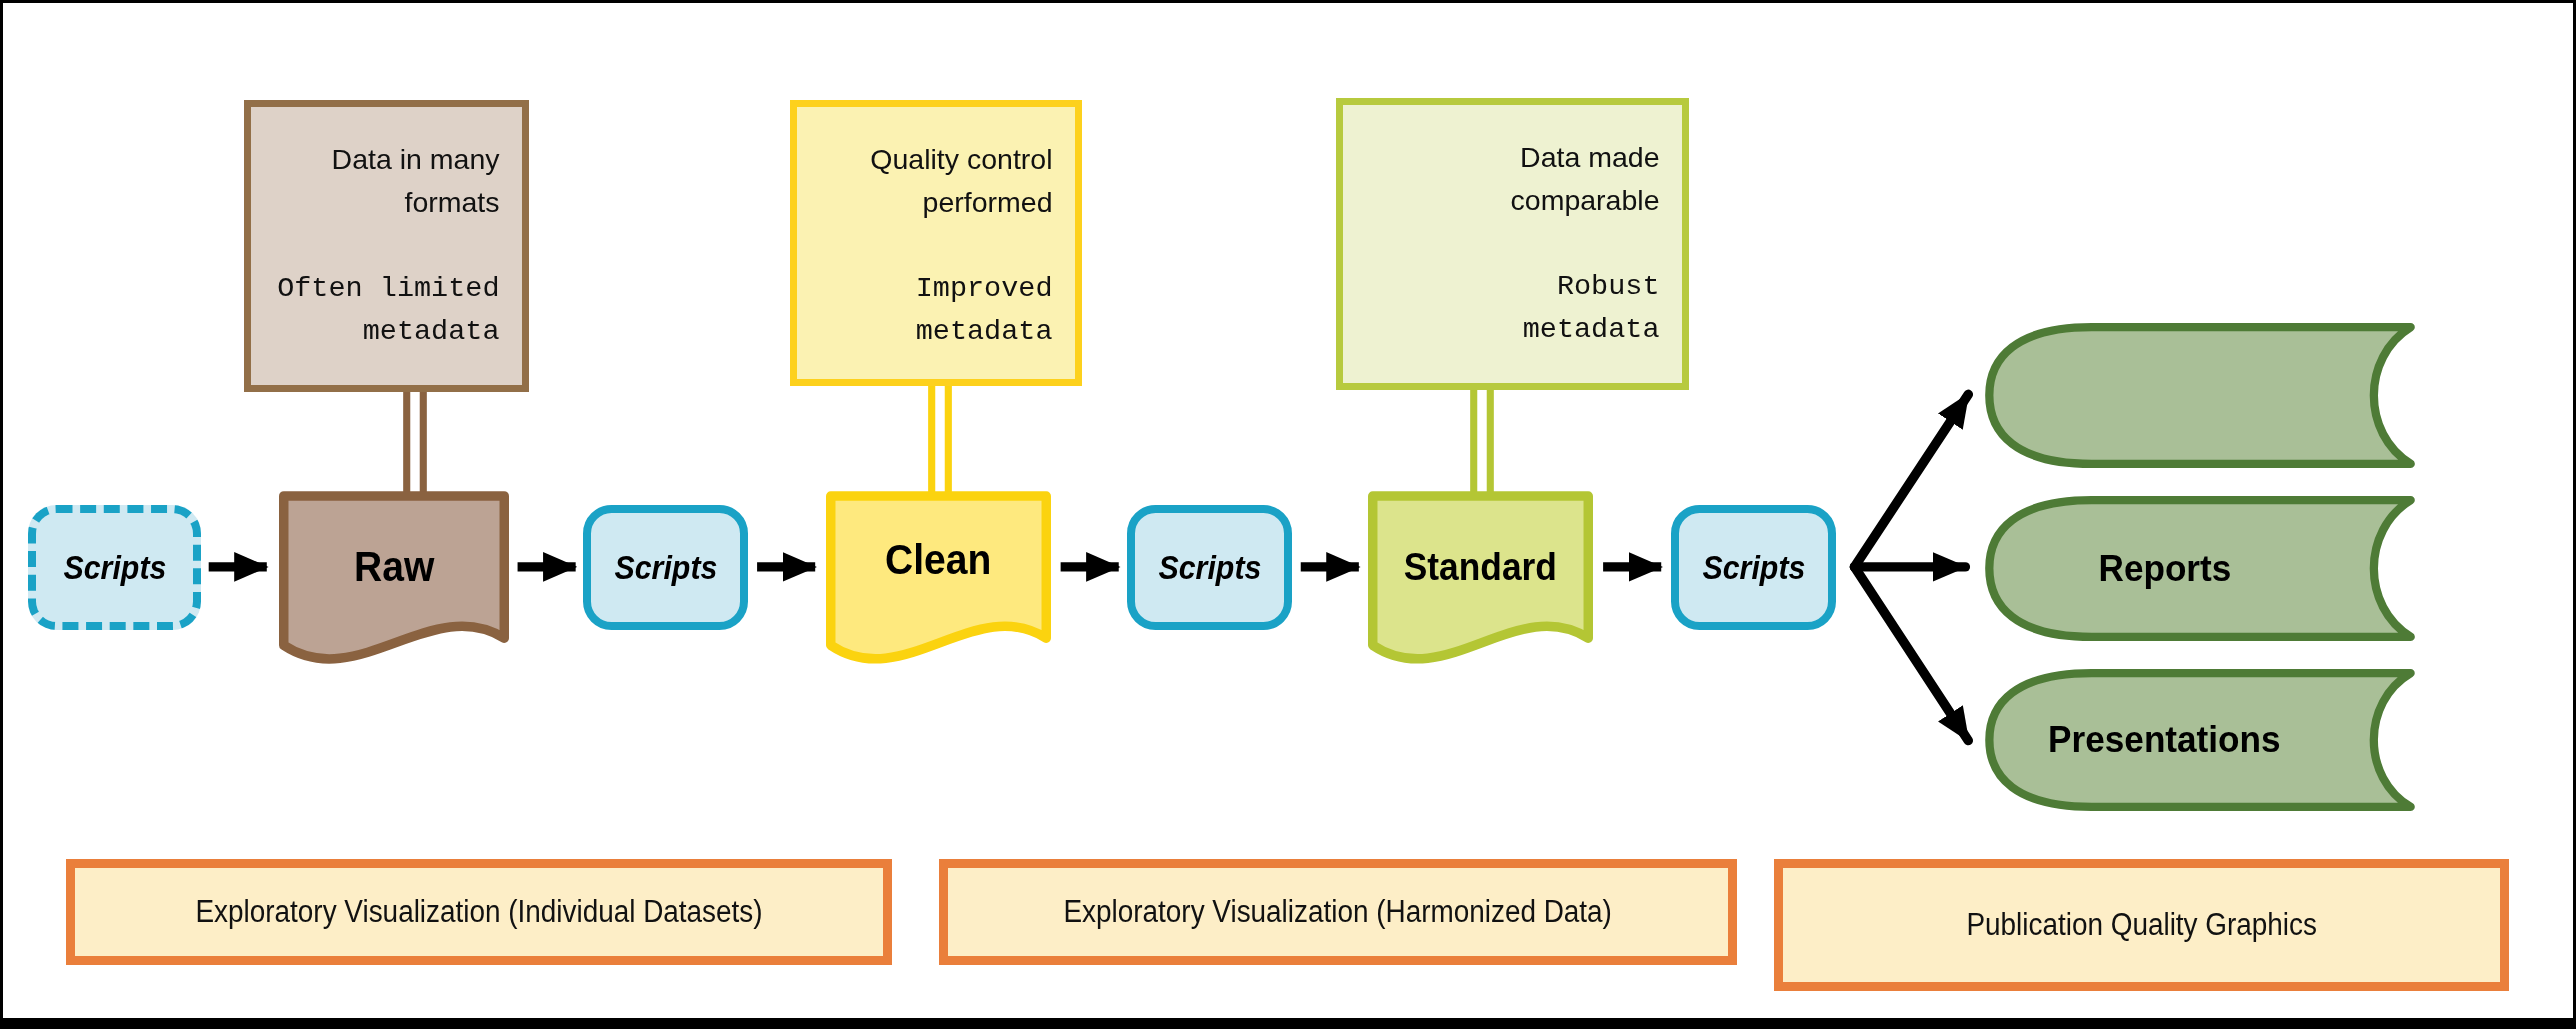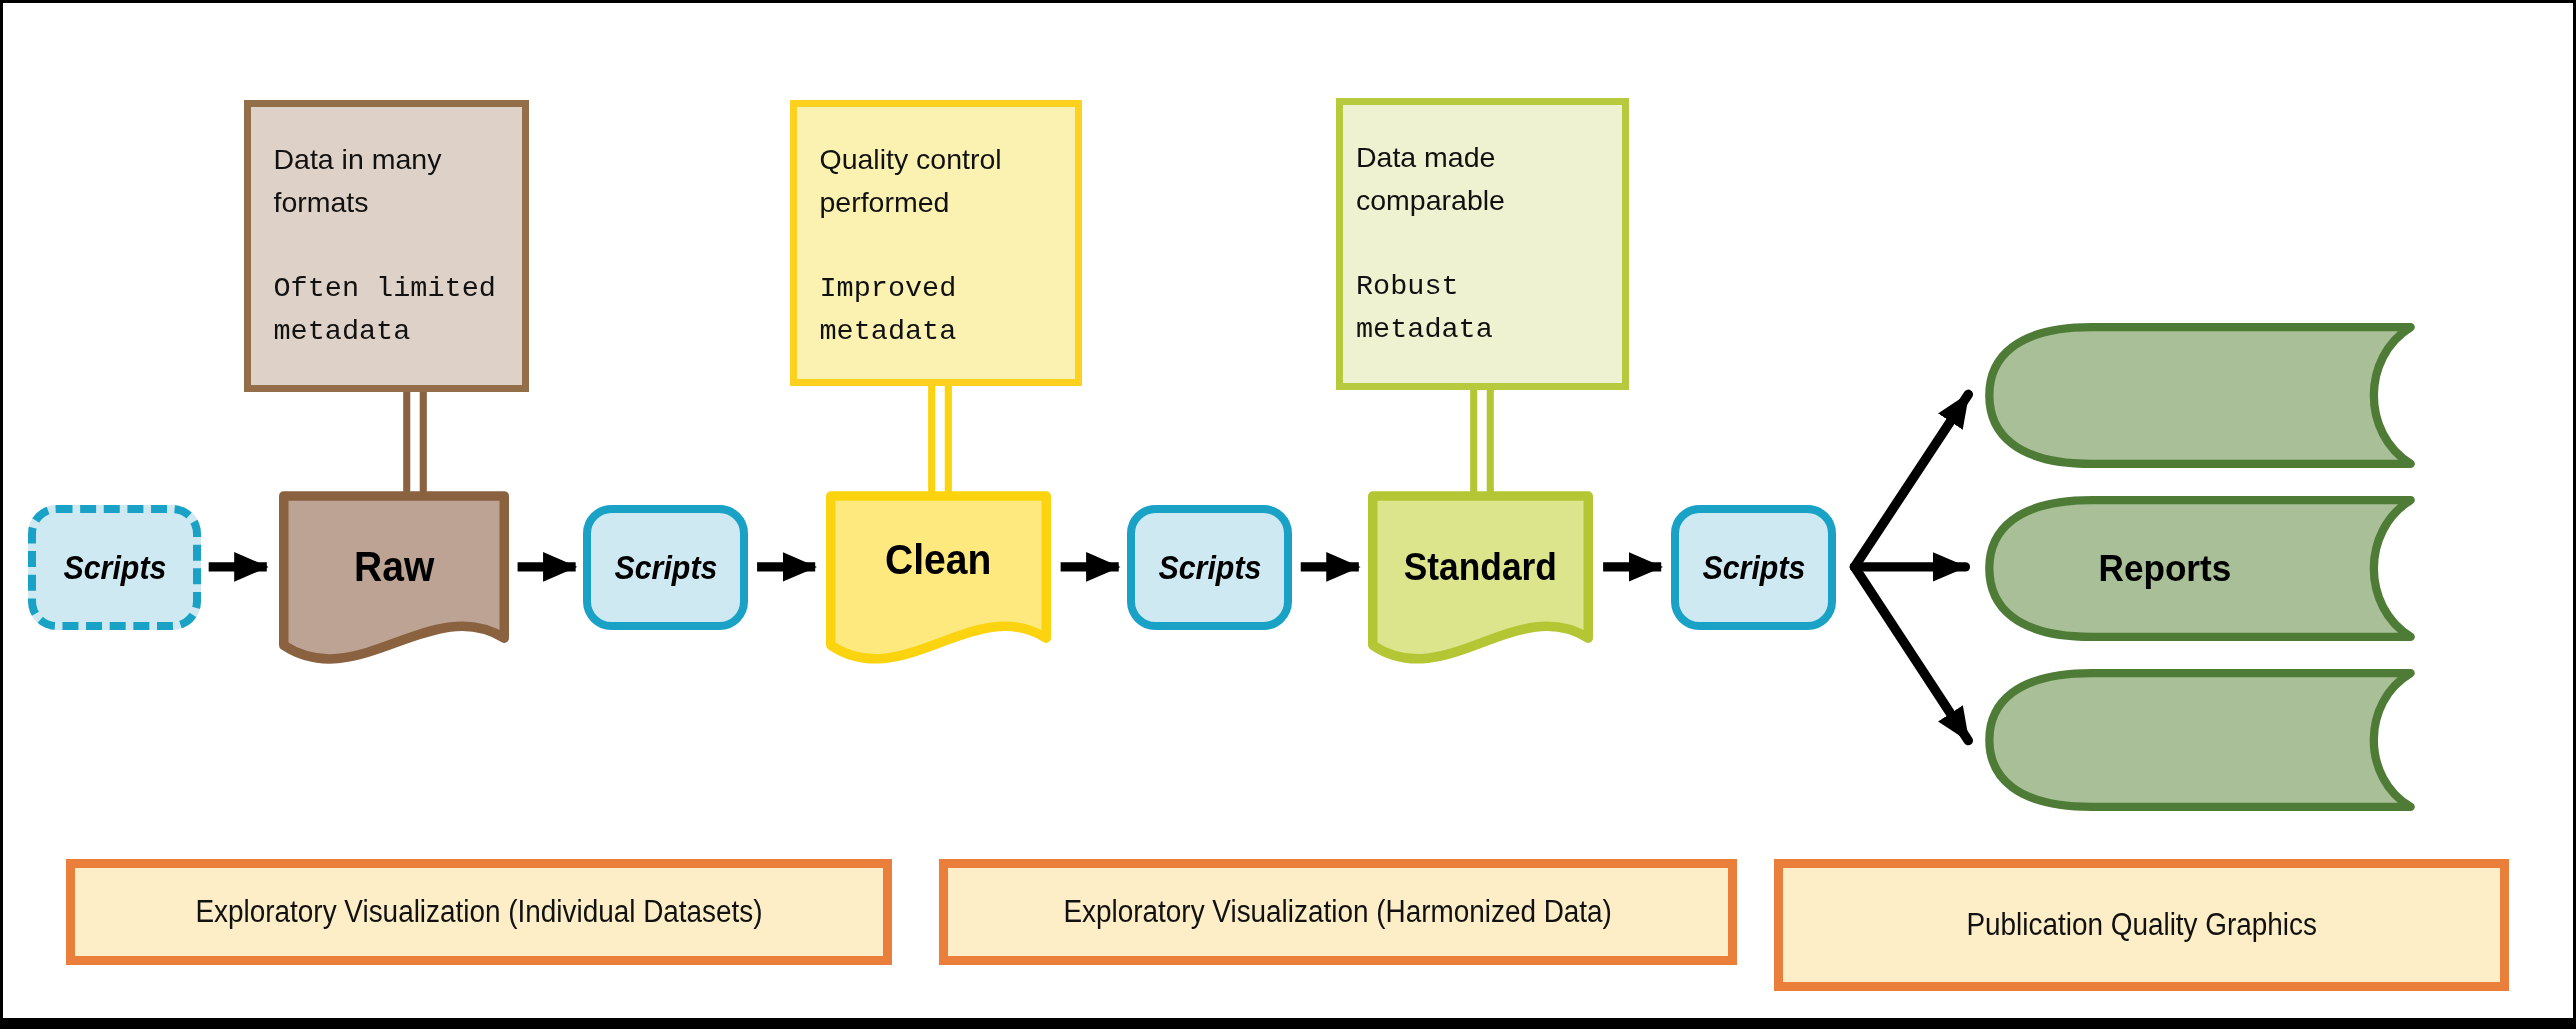--- a/index.html
+++ b/index.html
@@ -4,21 +4,21 @@
 <style>
   html,body{margin:0;padding:0;background:#ffffff;}
   #canvas{position:relative;width:2576px;height:1030px;background:#ffffff;overflow:hidden;
           font-family:"Liberation Sans",sans-serif;}
   #frame{position:absolute;inset:0;border:3px solid #000;border-bottom-width:12px;pointer-events:none;z-index:50;}
   .abs{position:absolute;}
   
   .note{box-sizing:border-box;border-style:solid;border-width:7.7px;padding:31px 22.5px;
         font-size:28.5px;line-height:43px;color:#111;z-index:6;}
   .note .para2{margin-top:43px;font-family:Liberation Mono, monospace;}
-  .note span{display:block;}
+  .note span{display:block;text-align:right;}
   
   .scripts{box-sizing:border-box;width:165px;height:125px;border:8.3px solid;border-radius:28.5px;
            display:flex;align-items:center;justify-content:center;z-index:6;font-style:italic;}
   .scripts .lbl{font-weight:bold;font-size:33px;color:#000;transform:scaleX(.92);}
   .dashed{border-style:dashed;}
   
   .doclbl{display:flex;align-items:center;justify-content:center;font-weight:bold;color:#000;z-index:8;}
   .doclbl>span{transform:scaleX(.93);white-space:nowrap;}
   .booklbl{display:flex;align-items:center;justify-content:center;font-weight:bold;font-size:37px;
            color:#000;box-sizing:border-box;padding-right:71px;z-index:8;}
@@ -81,21 +81,21 @@
   <div class="abs note" style="left:790px;top:100px;width:292px;height:286px;background:#fbf2b2;border-color:#fdd11d;">
     <div class="para1">
       <span>Quality control</span>
         <span>performed</span>
     </div>
     <div class="para2">
       <span>Improved</span>
         <span>metadata</span>
     </div>
   </div>
-  <div class="abs note" style="left:1336px;top:98px;width:293px;height:292px;background:#eef2d1;border-color:#b7ca3e;padding-left:13px;">
+  <div class="abs note" style="left:1336px;top:98px;width:353px;height:292px;background:#eef2d1;border-color:#b7ca3e;padding-left:13px;">
     <div class="para1">
       <span>Data made</span>
         <span>comparable</span>
     </div>
     <div class="para2">
       <span>Robust</span>
         <span>metadata</span>
     </div>
   </div>
 
@@ -140,20 +140,23 @@
   <svg style="left:1985px;top:496px;" width="430" height="145" viewBox="0 0 726 245">
     <path d="M 180,7 H 719 C 636,58 636,187 719,238 H 180 C 52,238 7,186 7,122 C 7,59 52,7 180,7 Z" stroke-width="14" stroke-linejoin="round" fill="#a9bf97" stroke="#4e7b36"></path>
   </svg>
   <div class="abs booklbl" style="left:1985px;top:496px;width:430px;height:145px;">
     <span>Reports</span>
   </div>
 
   <svg style="left:1985px;top:669px;" width="430" height="142" viewBox="0 0 726 240">
     <path d="M 180,7 H 719 C 636,56 636,184 719,233 H 180 C 52,233 7,182 7,120 C 7,58 52,7 180,7 Z" stroke-width="14" stroke-linejoin="round" fill="#a9bf97" stroke="#4e7b36"></path>
   </svg>
+  <div class="abs booklbl" style="left:1985px;top:669px;width:430px;height:142px;">
+    <span>Presentations</span>
+  </div>
 
   <div class="abs phase" style="left:66px;top:831px;width:826px;height:106px;background:#fdeec7;border-color:#ea7f3b;">
     <span>Exploratory Visualization (Individual Datasets)</span>
   </div>
   <div class="abs phase" style="left:939px;top:831px;width:798px;height:106px;background:#fdeec7;border-color:#ea7f3b;">
     <span>Exploratory Visualization (Harmonized Data)</span>
   </div>
   <div class="abs phase" style="left:1774px;top:831px;width:735px;height:132px;background:#fdeec7;border-color:#ea7f3b;">
     <span>Publication Quality Graphics</span>
   </div>

